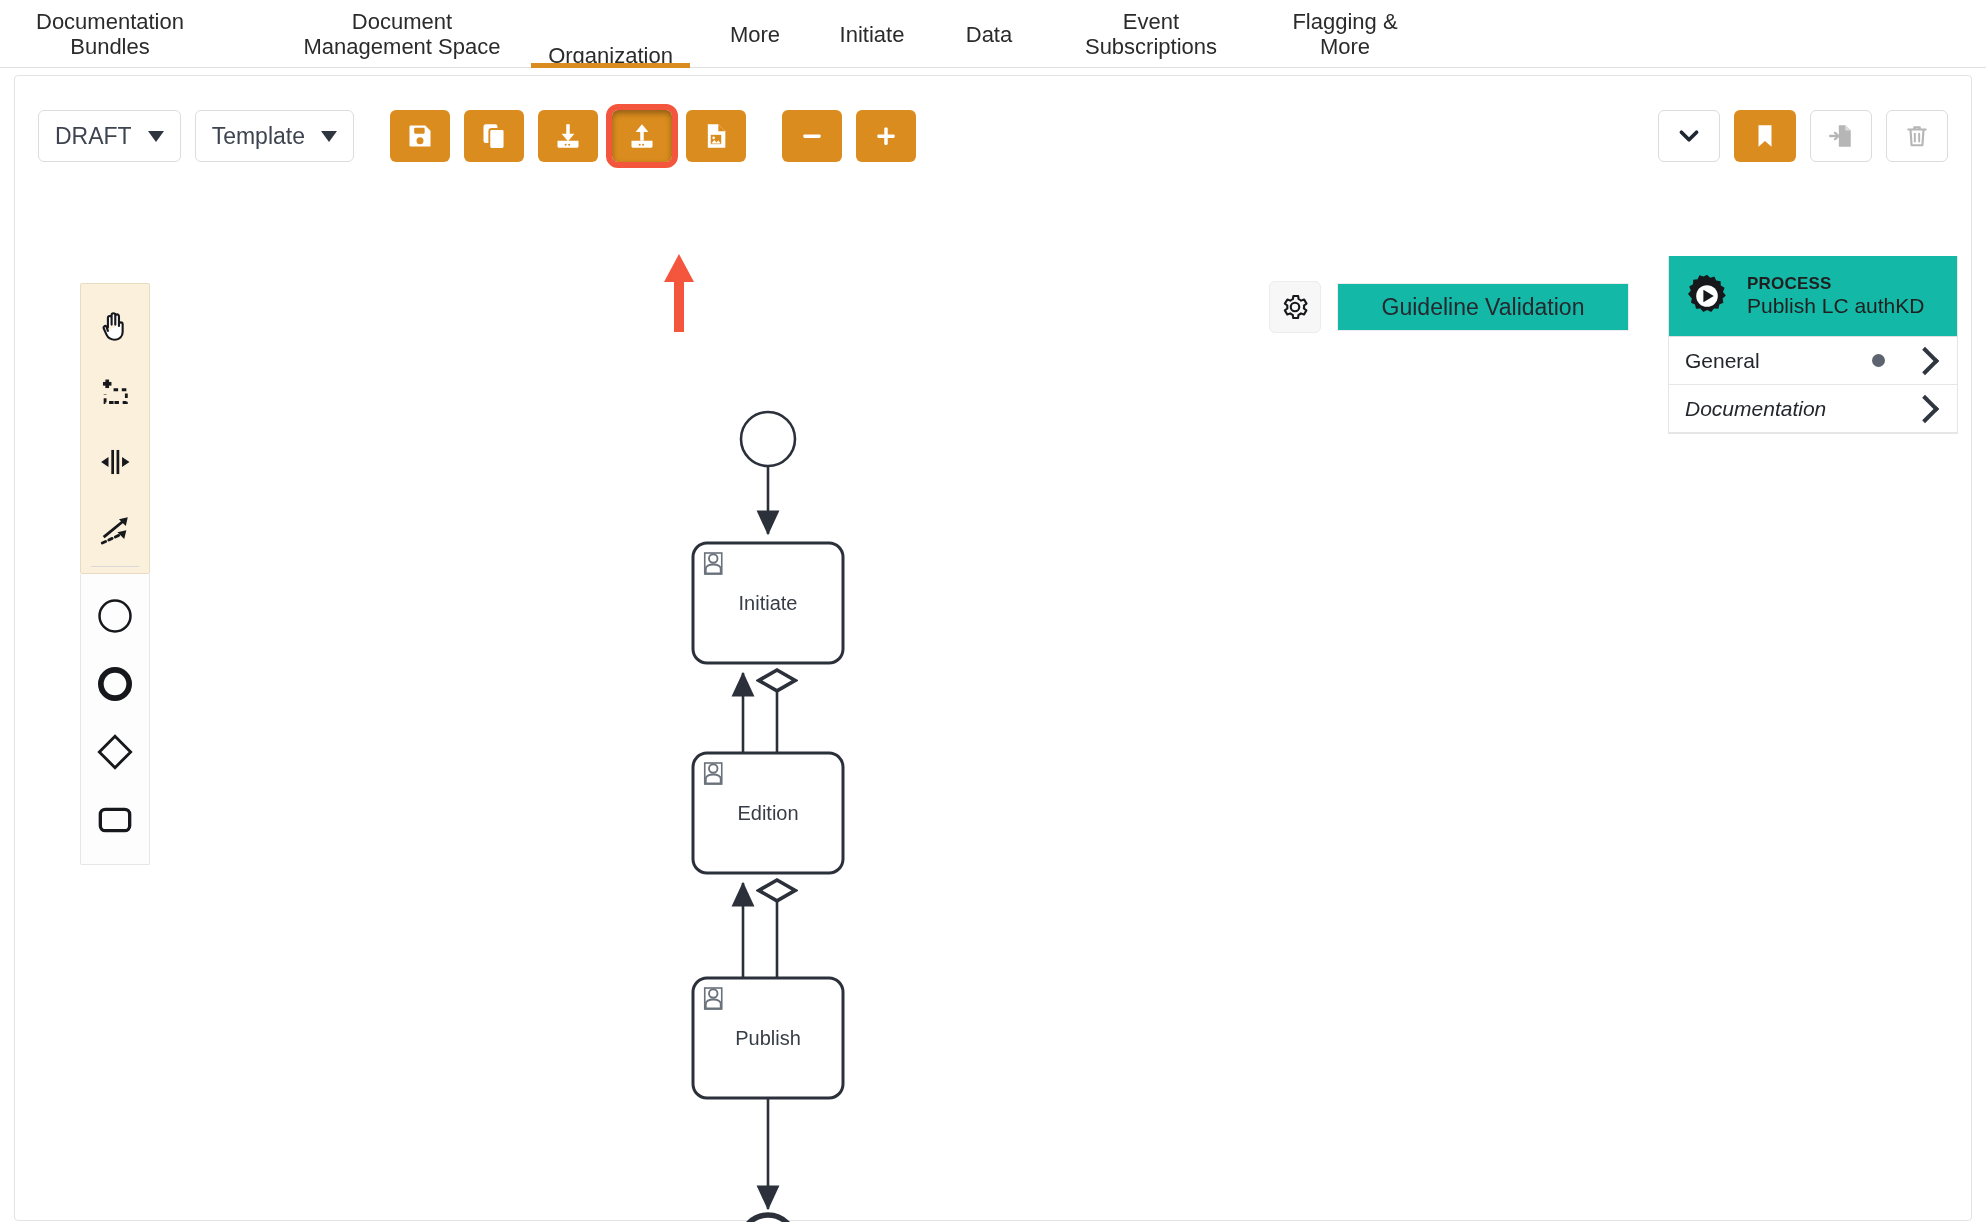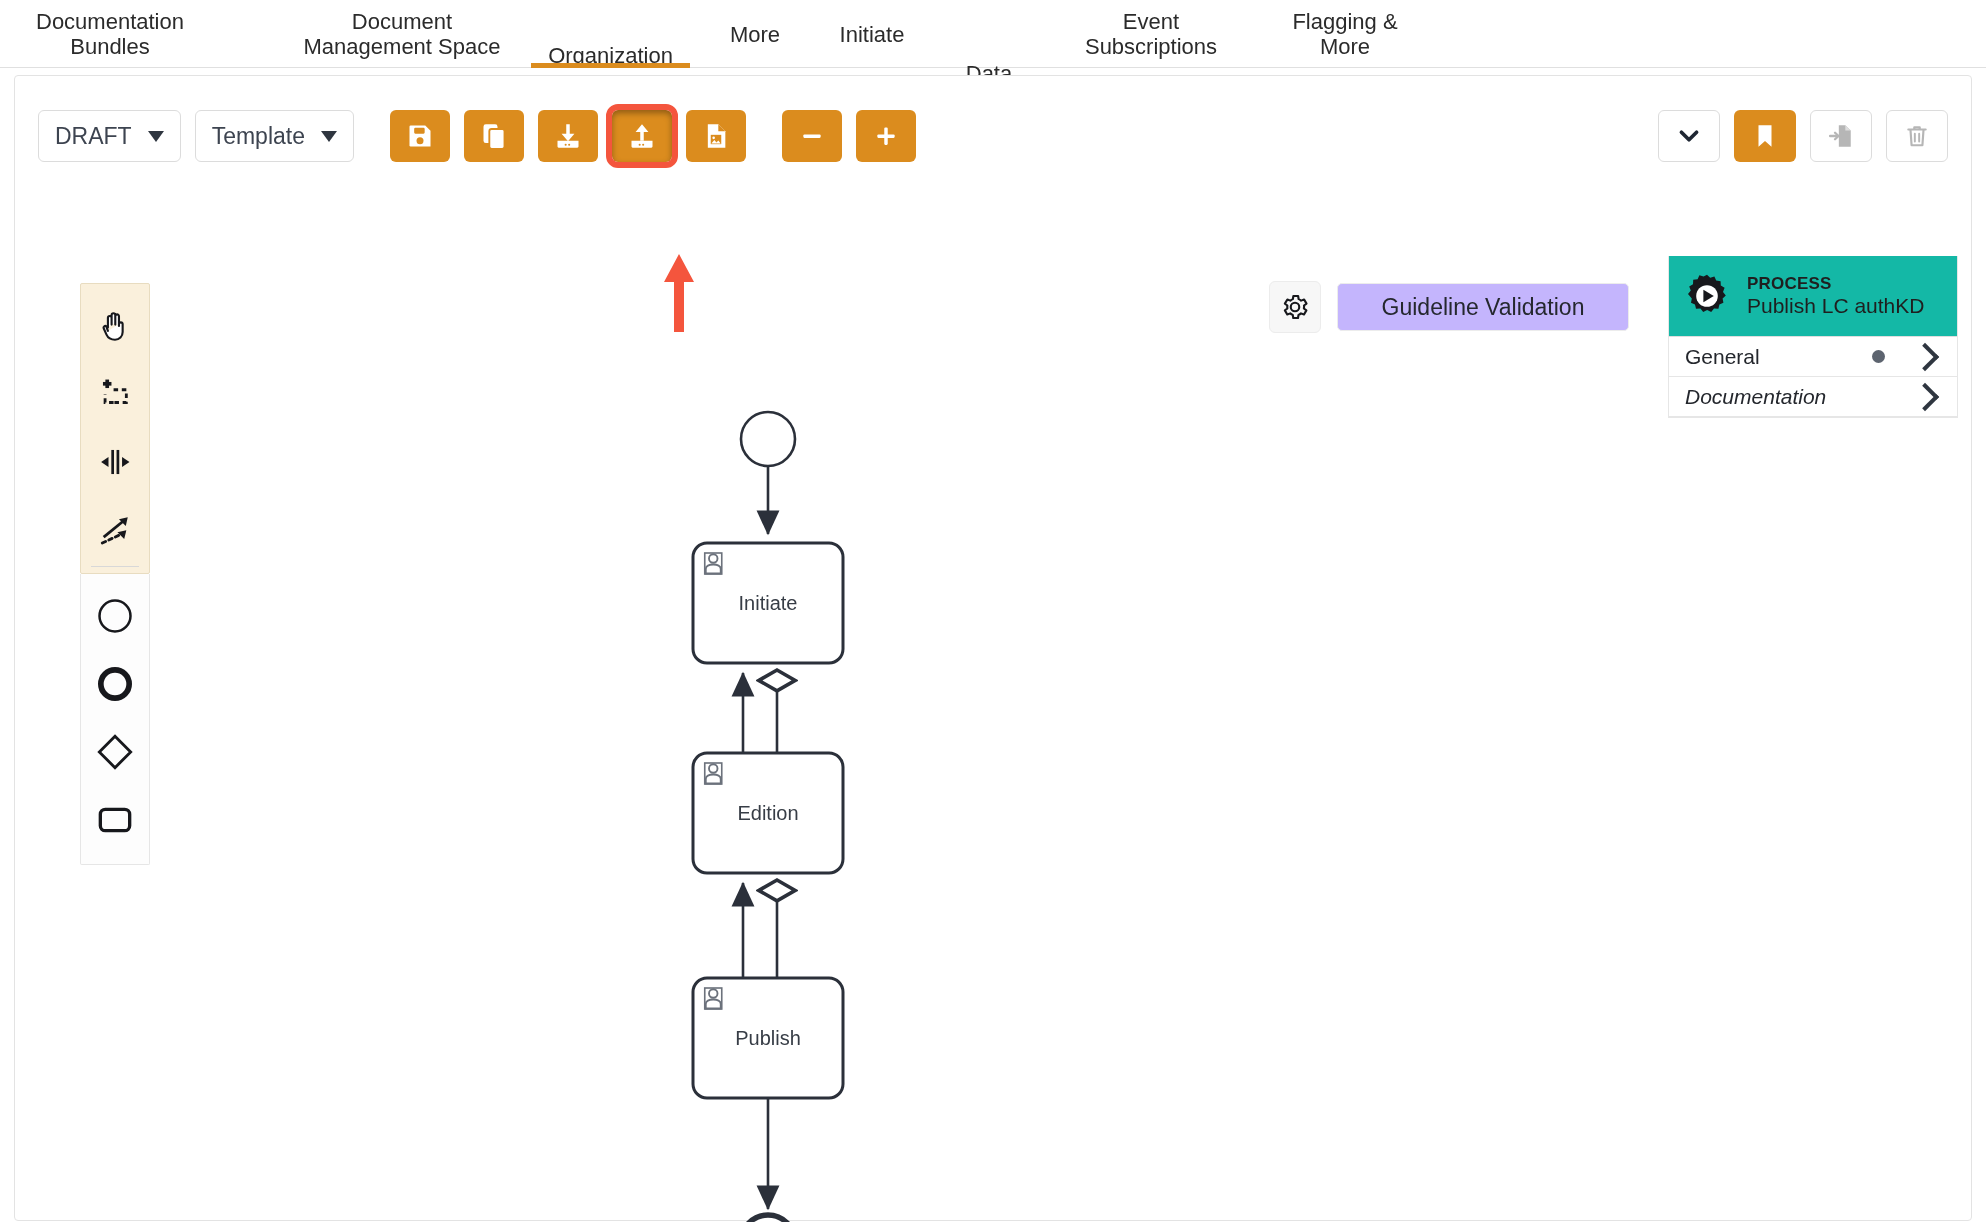--- a/index.html
+++ b/index.html
@@ -202,23 +202,23 @@
   #validation-gear-btn {
     width: 52px; height: 52px;
     background: #f7f7f7;
     border: 1px solid #ececec;
     border-radius: 6px;
     display: flex; align-items: center; justify-content: center;
     cursor: pointer;
   }
   #validation-label-btn {
     width: 292px; height: 48px;
-    background: #c4b5fd;
+    background: #14b8a6;
     border: 1px solid #ececec;
-    border-radius: 5px;
+    border-radius: 0;
     display: flex; align-items: center; justify-content: center;
     font-size: 23px;
     color: #25282e;
     cursor: pointer;
   }
 
   
   #props-panel {
     position: absolute;
     left: 1653px;
@@ -242,21 +242,21 @@
     font-size: 17px;
     font-weight: bold;
     color: #1f1f1f;
     letter-spacing: .2px;
   }
   #props-name {
     font-size: 21px;
     color: #1f1f1f;
   }
   .props-row {
-    height: 40px;
+    height: 48px;
     display: flex;
     align-items: center;
     padding: 0 16px;
     border-bottom: 1px solid #e6e6e6;
     font-size: 21px;
     color: #24272d;
     cursor: pointer;
   }
   .props-row .pr-label { flex: 1; }
   .props-row .pr-dot {
@@ -299,21 +299,21 @@
     <span class="nav-underline"></span>
   </div>
   <div class="nav-tab" style="left:710px;width:90px;">
     <span>More</span>
     
   </div>
   <div class="nav-tab" style="left:812px;width:120px;">
     <span>Initiate</span>
     
   </div>
-  <div class="nav-tab" style="left:945px;width:88px;margin-top:39px;">
+  <div class="nav-tab" style="left:945px;width:88px;">
     <span>Data</span>
     
   </div>
   <div class="nav-tab" style="left:1046px;width:210px;">
     <span>Event
 Subscriptions</span>
     
   </div>
   <div class="nav-tab" style="left:1265px;width:160px;">
     <span>Flagging &amp;

